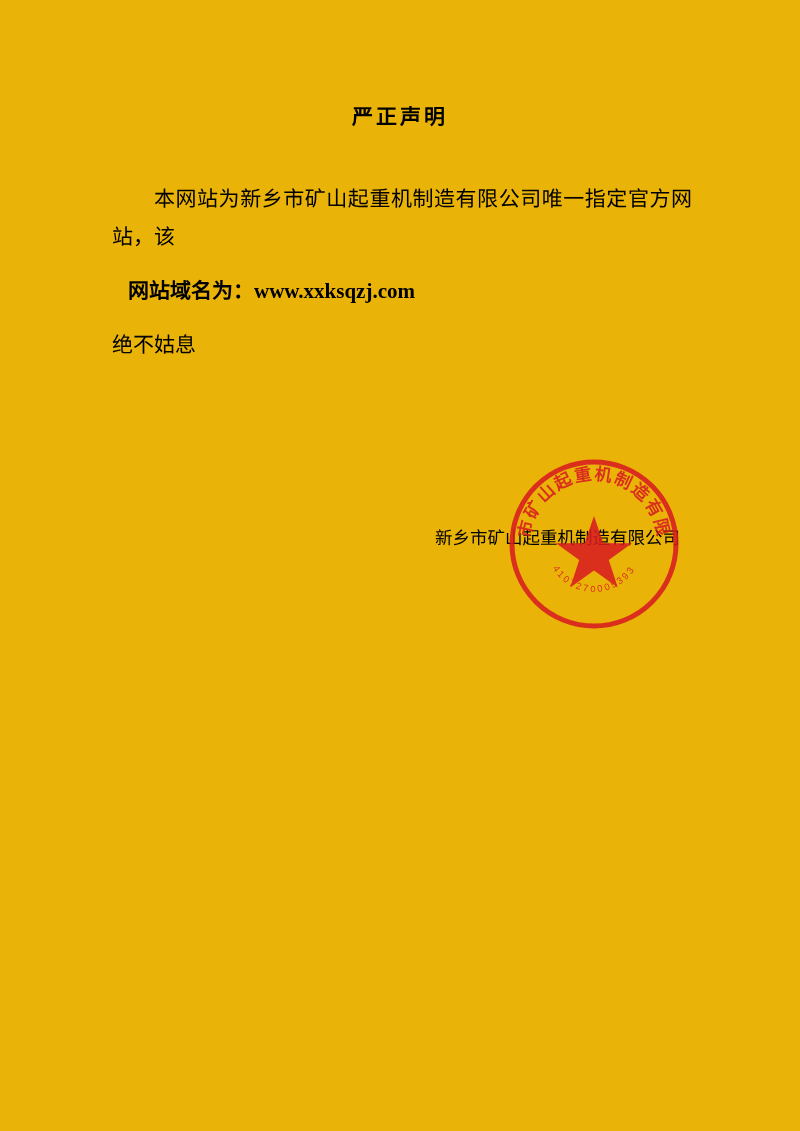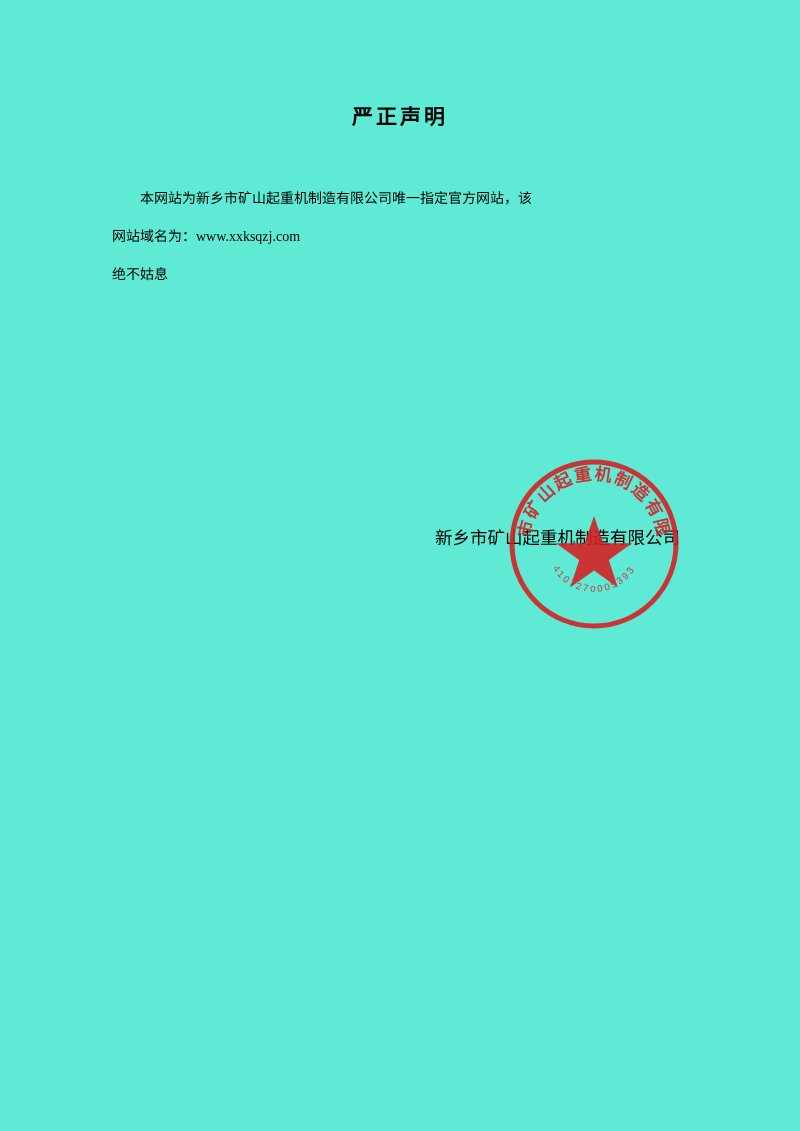--- a/index.html
+++ b/index.html
@@ -12,54 +12,55 @@
     height: 1131px;
     position: relative;
     font-family: "Liberation Serif", "DejaVu Serif", serif;
     color: #000000;
     overflow: hidden;
   }
 
   .page {
     position: absolute;
     inset: 0;
-    background: #5eead4;
+    background: #eab308;
   }
 
   .doc-title {
     position: absolute;
     top: 100px;
     left: 0;
     width: 100%;
     text-align: center;
     font-size: 21px;
     font-weight: bold;
     letter-spacing: 3px;
     font-family: "Liberation Sans", "DejaVu Sans", sans-serif;
   }
 
   .body-text {
     position: absolute;
     top: 180px;
     left: 112px;
     width: 580px;
-    font-size: 14px;
+    font-size: 21px;
     line-height: 38px;
     text-align: justify;
     text-justify: inter-ideograph;
   }
 
   .para {
     margin: 0 0 0 0;
   }
   .para.indent {
     text-indent: 2em;
   }
   .domain-line {
-    margin: 0;
+    margin: 16px;
+    font-weight: bold;
   }
   .domain-url {
     font-family: "Liberation Serif", "DejaVu Serif", serif;
   }
 
   .sign-block {
     position: absolute;
     top: 518px;
     left: 112px;
     width: 580px;

